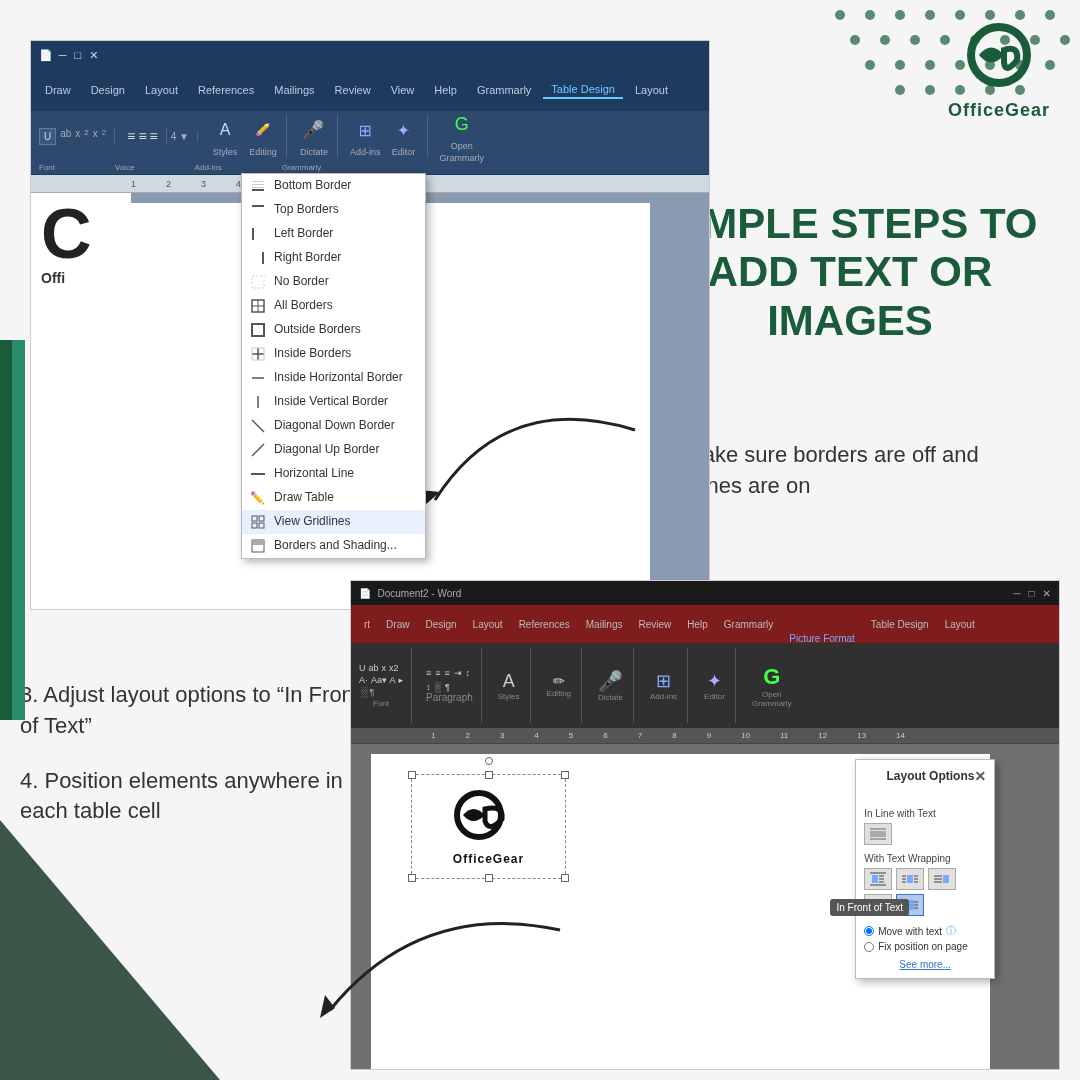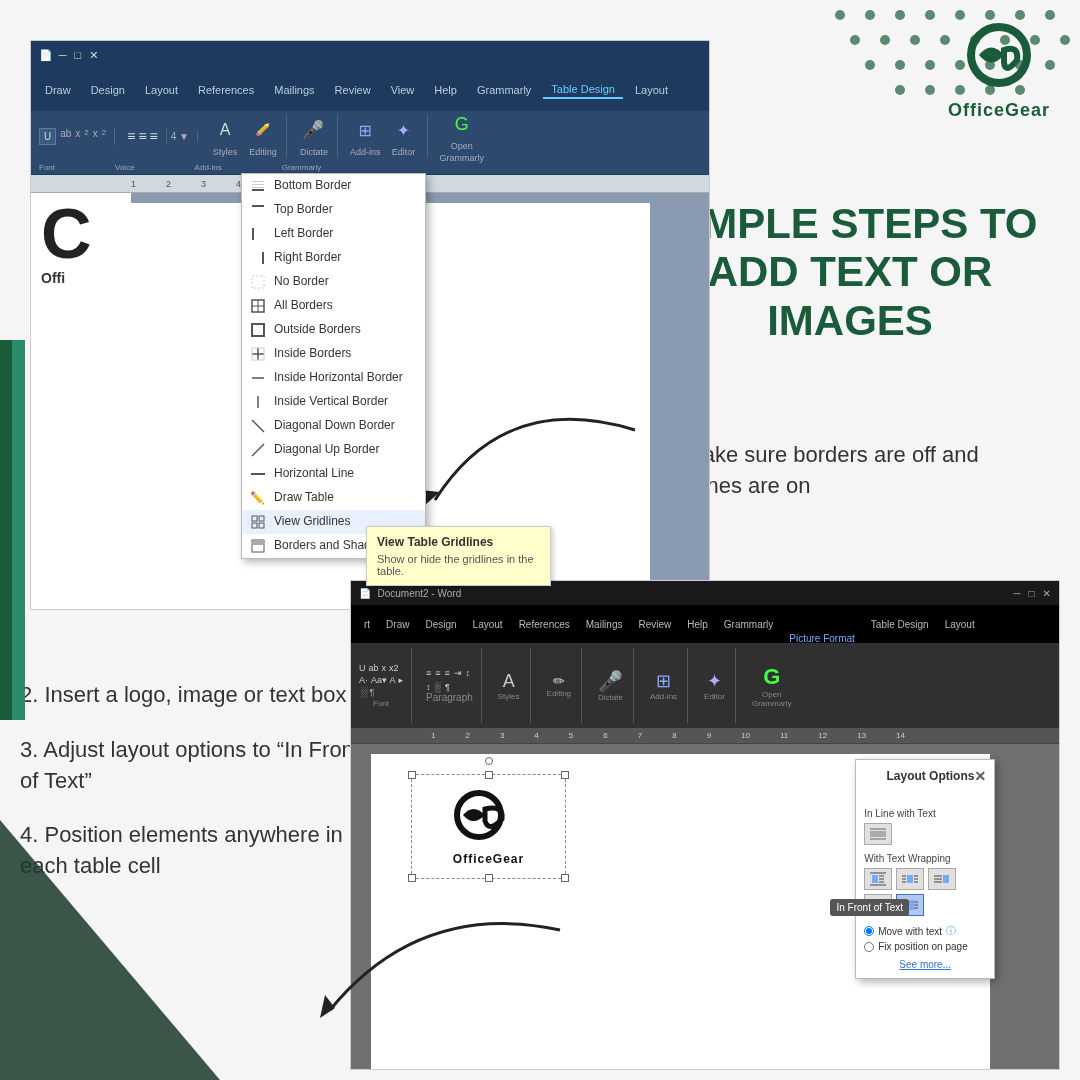--- a/index.html
+++ b/index.html
@@ -245,21 +245,21 @@
       left: 350px;
       width: 710px;
       height: 490px;
       background: #fff;
       border: 1px solid #ccc;
       overflow: hidden;
     }
 
     .ribbon-dark {
       width: 100%;
-      background: #000000;
+      background: #7f1d1d;
       height: 38px;
       display: flex;
       align-items: center;
       padding: 0 6px;
       gap: 2px;
       font-size: 10px;
       color: #aaa;
     }
 
     .ribbon-dark-tab {
@@ -456,21 +456,20 @@
 
 <div class="title-container">
   <div class="main-title">SIMPLE STEPS TO ADD TEXT OR IMAGES</div>
 </div>
 
 <div class="steps-container">
   <div class="step-1">1. Make sure borders are off and gridlines are on</div>
 </div>
 
 <div class="steps-left">
-  <div class="step-text">2. Insert a logo, image or text box</div>
   <div class="step-text">3. Adjust layout options to “In Front of Text”</div>
   <div class="step-text">4. Position elements anywhere in each table cell</div>
 </div>
 
 <div style="position:absolute;left:0;top:340px;width:25px;height:380px;background:#2a8c6a;z-index:1;"></div>
 <div style="position:absolute;left:0;top:340px;width:12px;height:380px;background:#1a5c3a;z-index:2;"></div>
 
 <svg style="position:absolute;bottom:0;left:0;width:220px;height:260px;" viewBox="0 0 220 260">
   <polygon points="0,260 220,260 0,0" fill="#1a3a2a" opacity="0.85"></polygon>
 </svg>
@@ -592,21 +591,21 @@
           </svg>
       </div>
       <span>Bottom Border</span>
     </div>
     <div class="dropdown-item">
       <div class="dropdown-item-icon">
         <svg width="14" height="14" viewBox="0 0 14 14">
             <rect x="1" y="2" width="12" height="2" fill="#555"></rect>
           </svg>
       </div>
-      <span>Top Border</span>
+      <span>Top Borders</span>
     </div>
     <div class="dropdown-item">
       <div class="dropdown-item-icon">
         <svg width="14" height="14" viewBox="0 0 14 14">
             <rect x="1" y="1" width="2" height="12" fill="#555"></rect>
           </svg>
       </div>
       <span>Left Border</span>
     </div>
     <div class="dropdown-item">
@@ -712,24 +711,20 @@
       <div class="dropdown-item-icon">
         <svg width="14" height="14" viewBox="0 0 14 14">
             <rect x="1" y="1" width="12" height="12" fill="none" stroke="#555" stroke-width="1"></rect>
             <rect x="1" y="1" width="12" height="5" fill="#aaa"></rect>
           </svg>
       </div>
       <span>Borders and Shading...</span>
     </div>
   </div>
 
-  <div class="tooltip-box">
-    <div class="tooltip-title">View Table Gridlines</div>
-    <div class="tooltip-desc">Show or hide the gridlines in the table.</div>
-  </div>
 </div>
 
 <svg class="arrow-1" viewBox="0 0 320 120">
   <path d="M 280 20 Q 150 -20 80 90" fill="none" stroke="#222" stroke-width="3"></path>
   <polygon points="70,95 65,80 85,82" fill="#222"></polygon>
 </svg>
 
 <div class="screenshot-2">
 
   <div style="background:#1a1a1a;height:24px;display:flex;align-items:center;padding:0 8px;font-size:10px;color:#aaa;gap:6px;">

